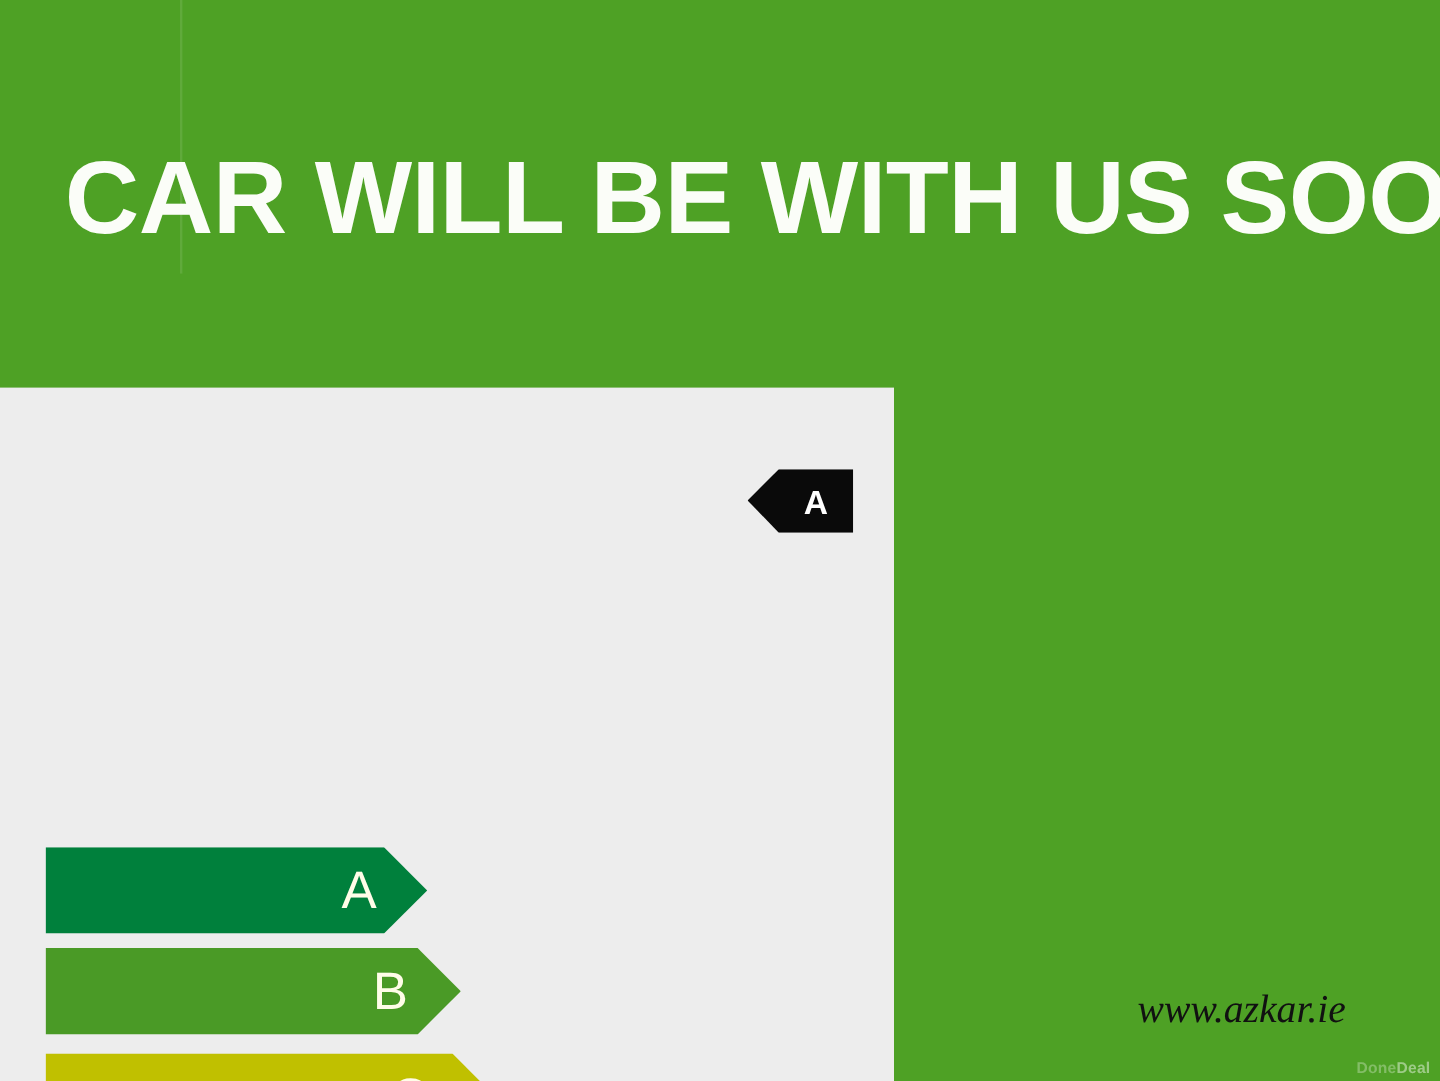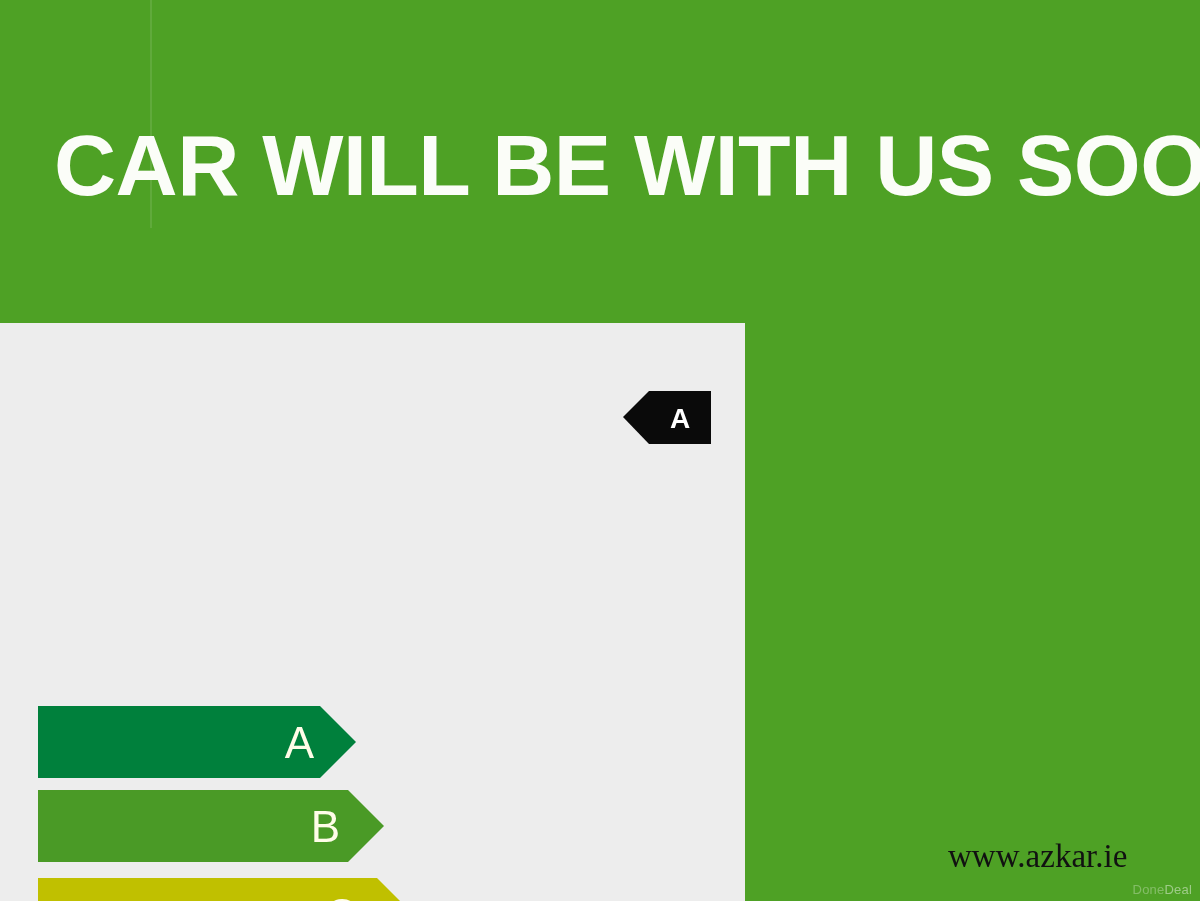--- a/index.html
+++ b/index.html
@@ -139,35 +139,36 @@
     font-family: "Liberation Serif", serif;
     font-size: 112px;
     line-height: 112px;
     white-space: nowrap;
   }
   #brand-wordmark .mark-az { color: #0a0a0a; }
   #brand-wordmark .mark-kar { color: #7B1E8C; }
   #brand-url {
     position: absolute;
     left: 148px;
-    top: 96px;
+    top: 82px;
     font-family: "Liberation Serif", serif;
     font-size: 33px;
     line-height: 33px;
     color: #111111;
     white-space: nowrap;
+    font-style: italic;
   }
 
   
   #watermark {
     position: absolute;
     right: 8px;
     bottom: 4px;
     font-size: 13px;
-    font-weight: normal;
+    font-weight: bold;
     color: rgba(255,255,255,0.30);
     letter-spacing: 0.2px;
     white-space: nowrap;
   }
   #watermark .wm-accent { color: rgba(255,255,255,0.45); }
 </style>
 </head>
 <body>
 
 <div id="stage">

